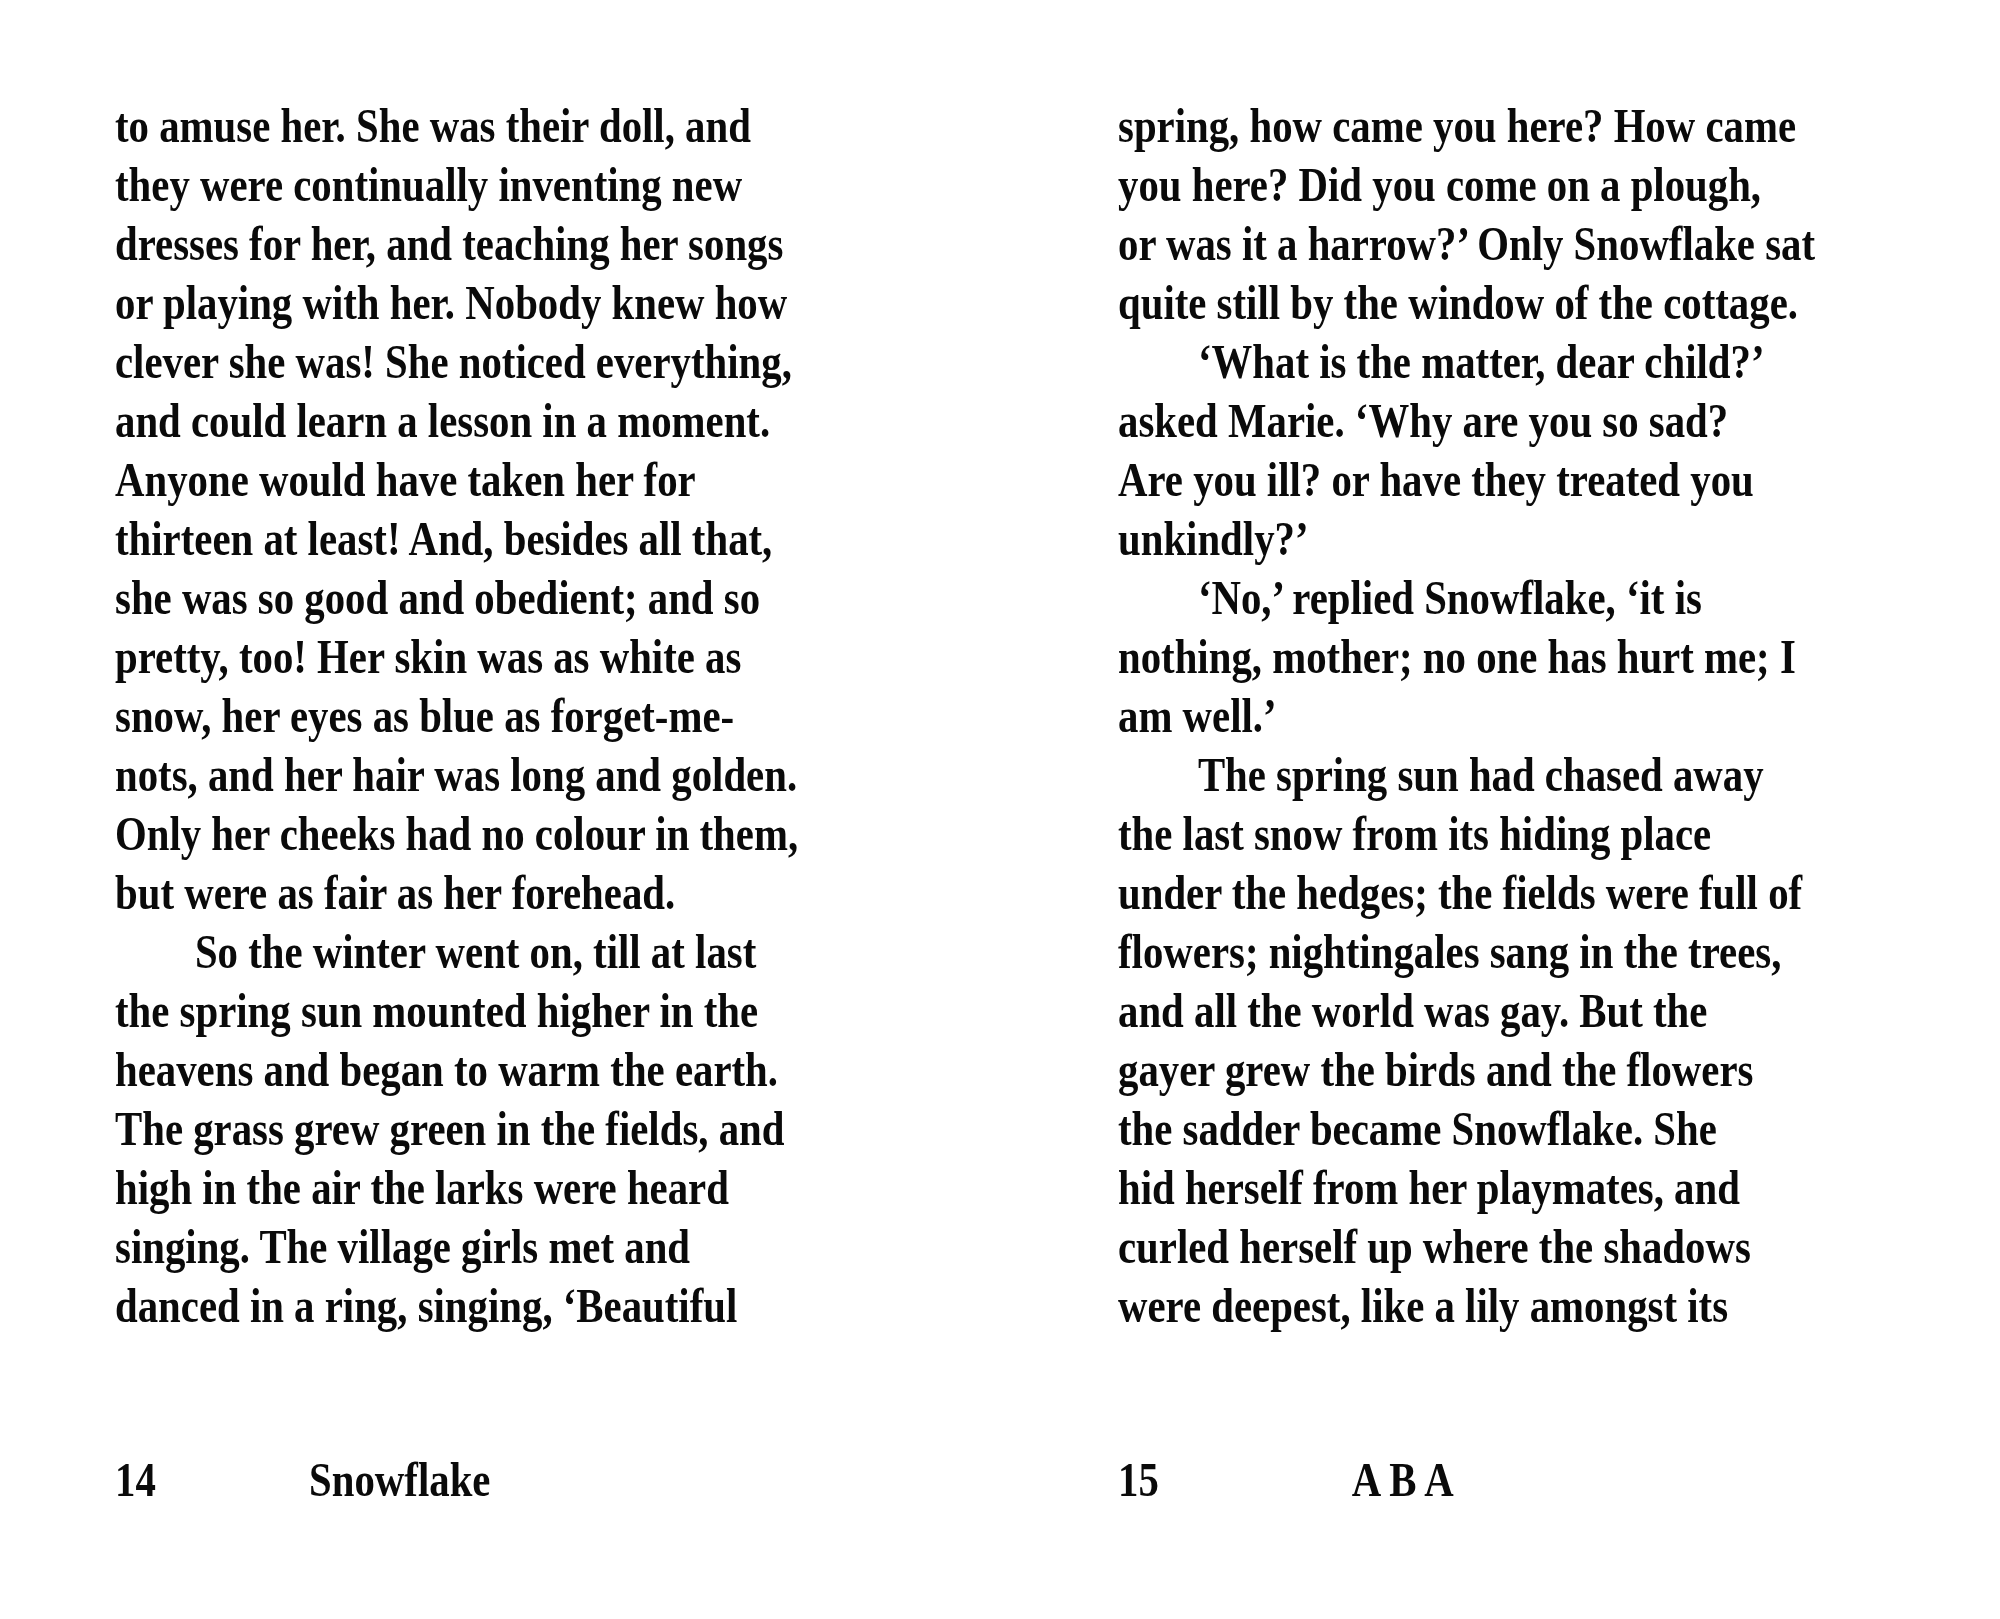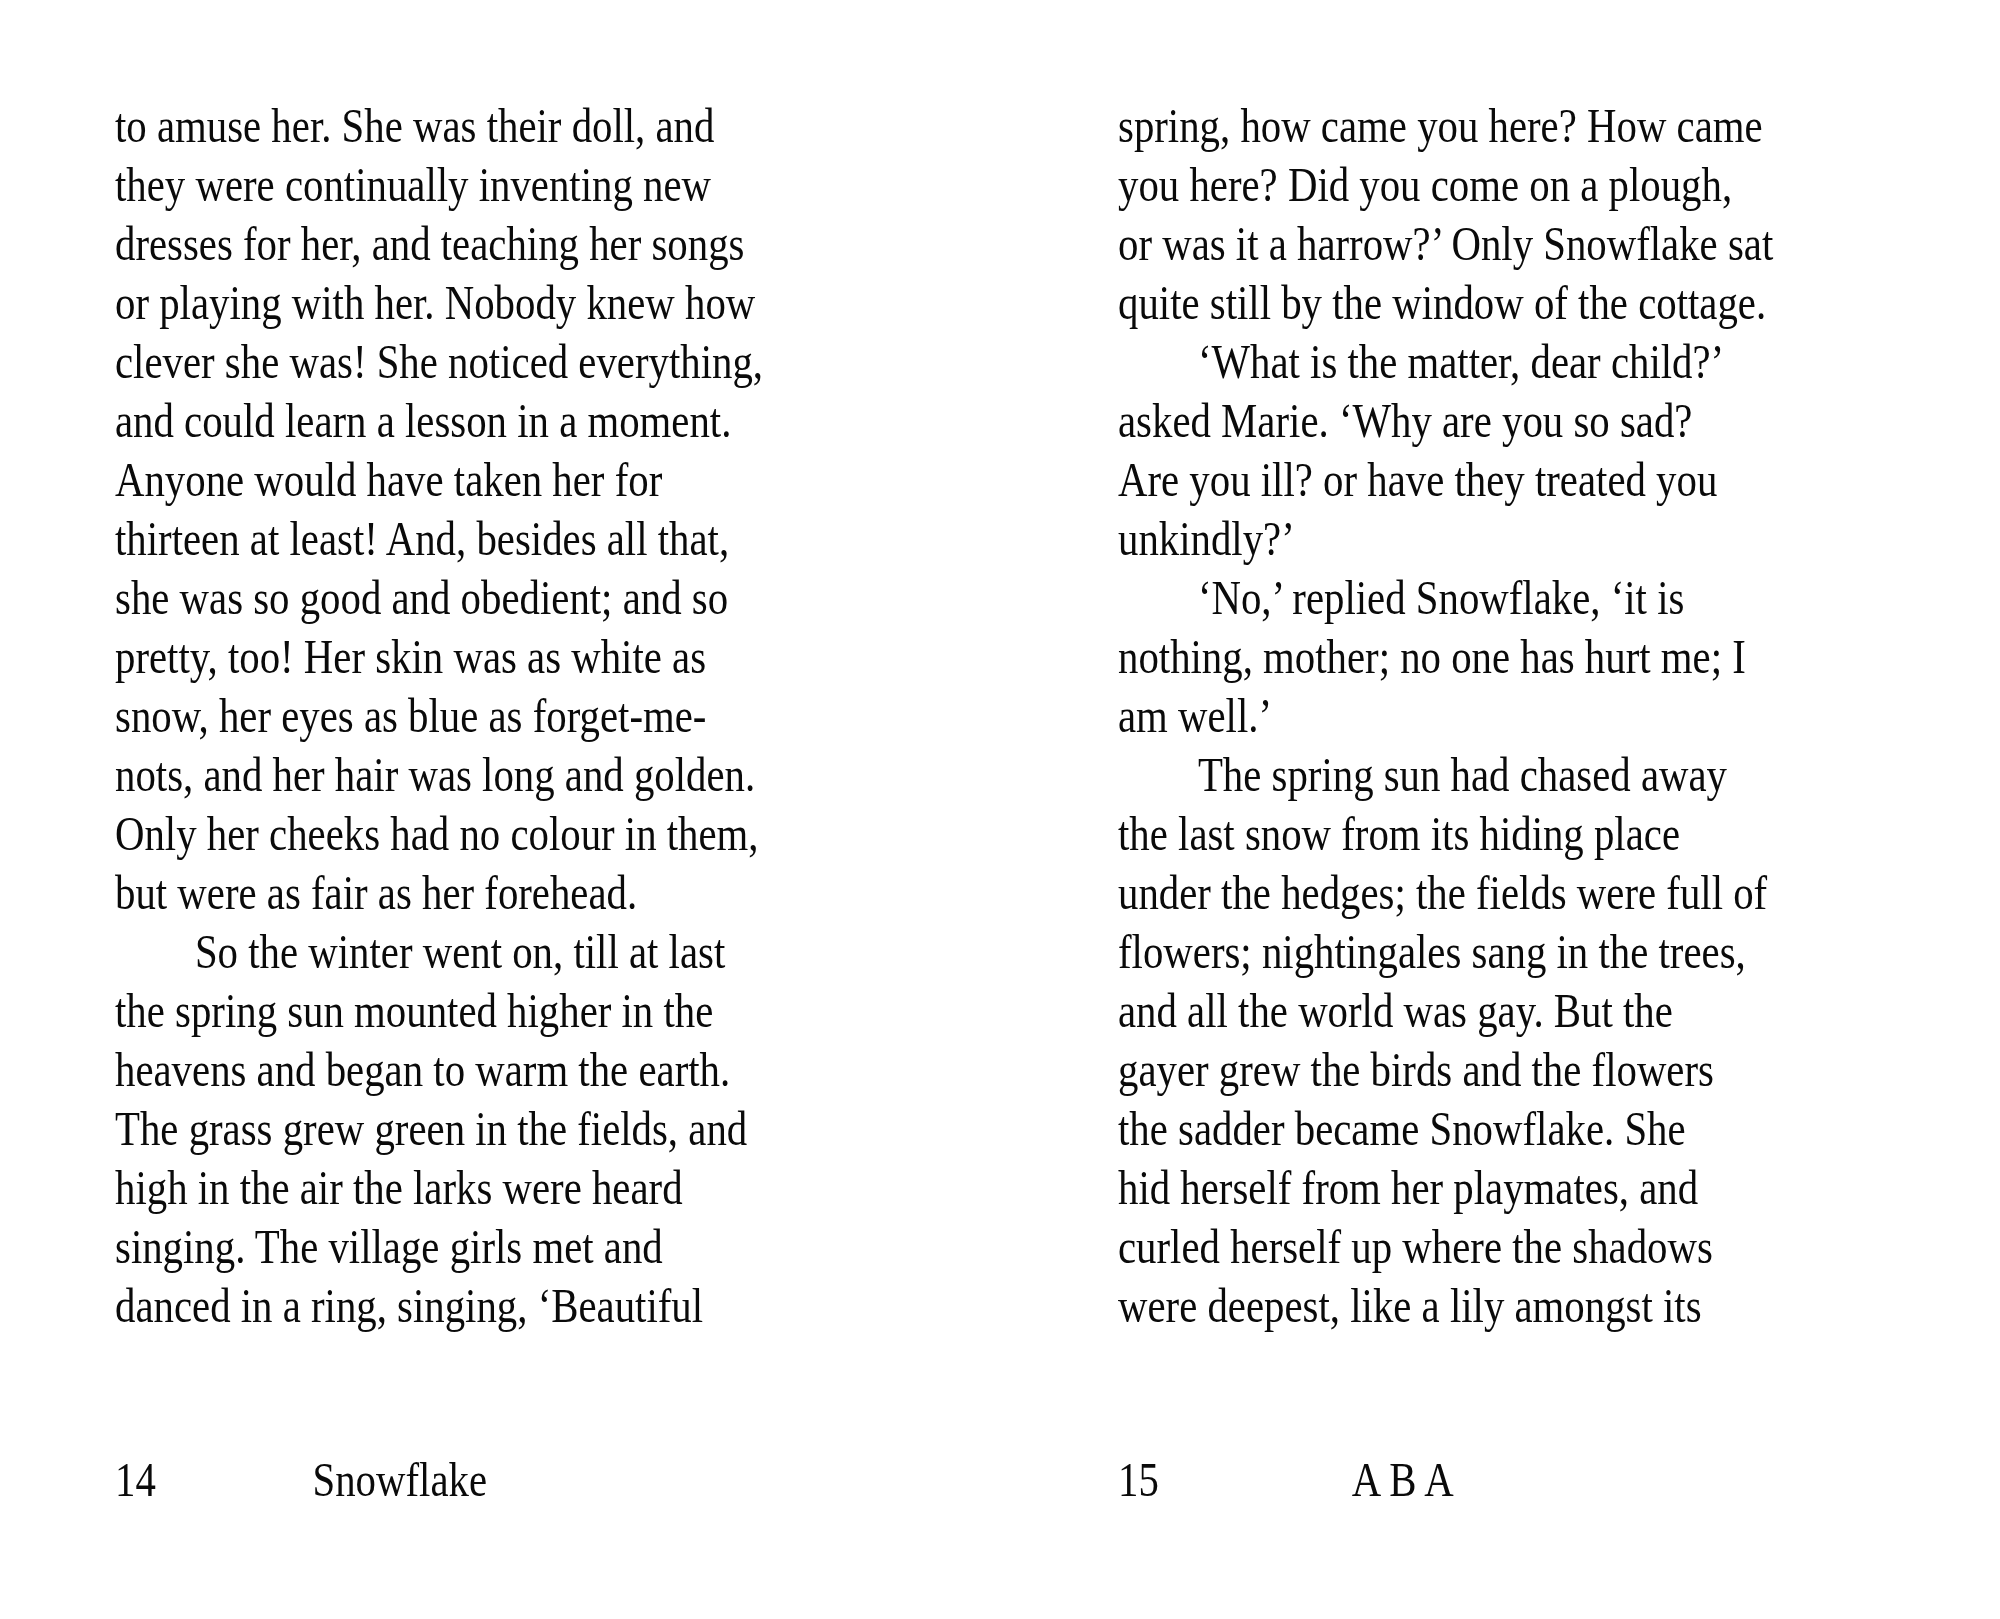--- a/index.html
+++ b/index.html
@@ -11,20 +11,21 @@
     height: 1619px;
     background: #ffffff;
     position: relative;
     overflow: hidden;
     font-family: "Liberation Serif", serif;
     color: #0a0a0a;
   }
   .spread {
     position: absolute;
     inset: 0;
+    font-weight: bold;
   }
   
   .page-column {
     position: absolute;
     top: 96px;
     width: 930px;
     font-size: 48px;
     line-height: 59px;
     transform: scaleX(0.85);
     transform-origin: top left;

